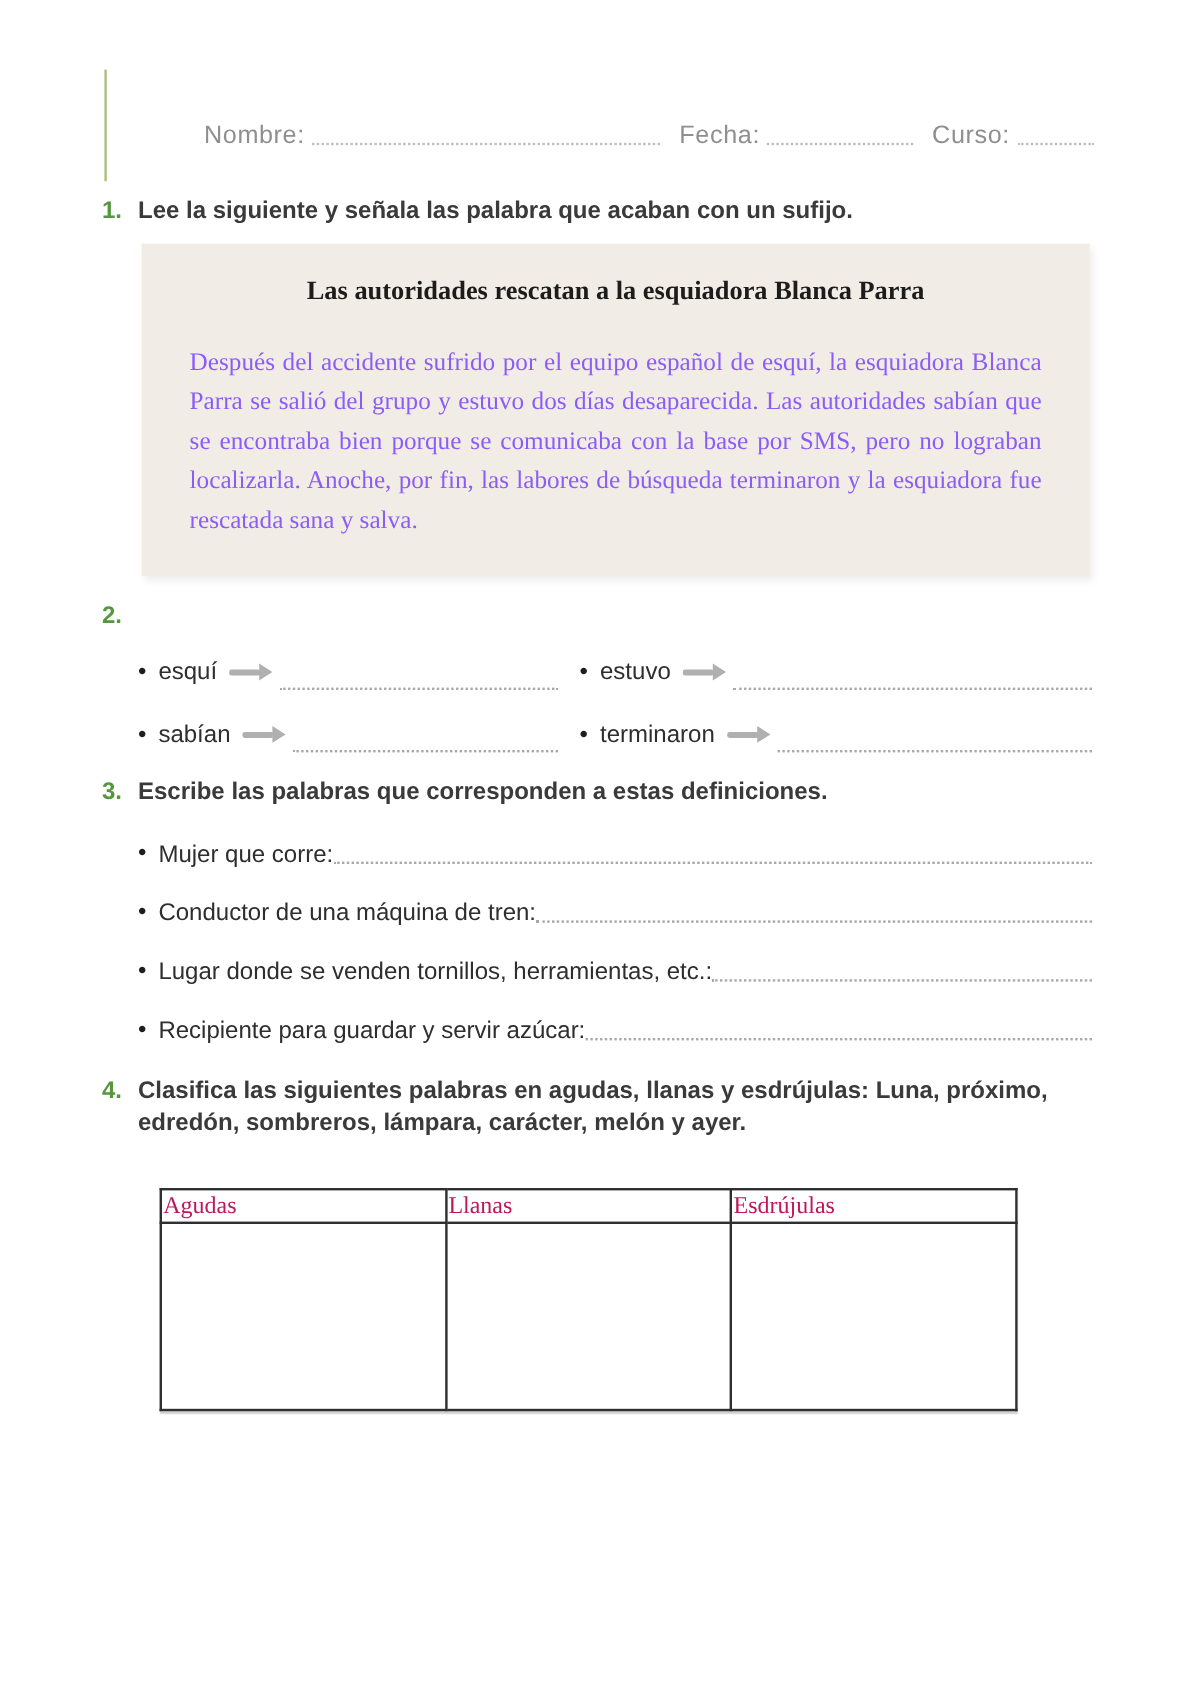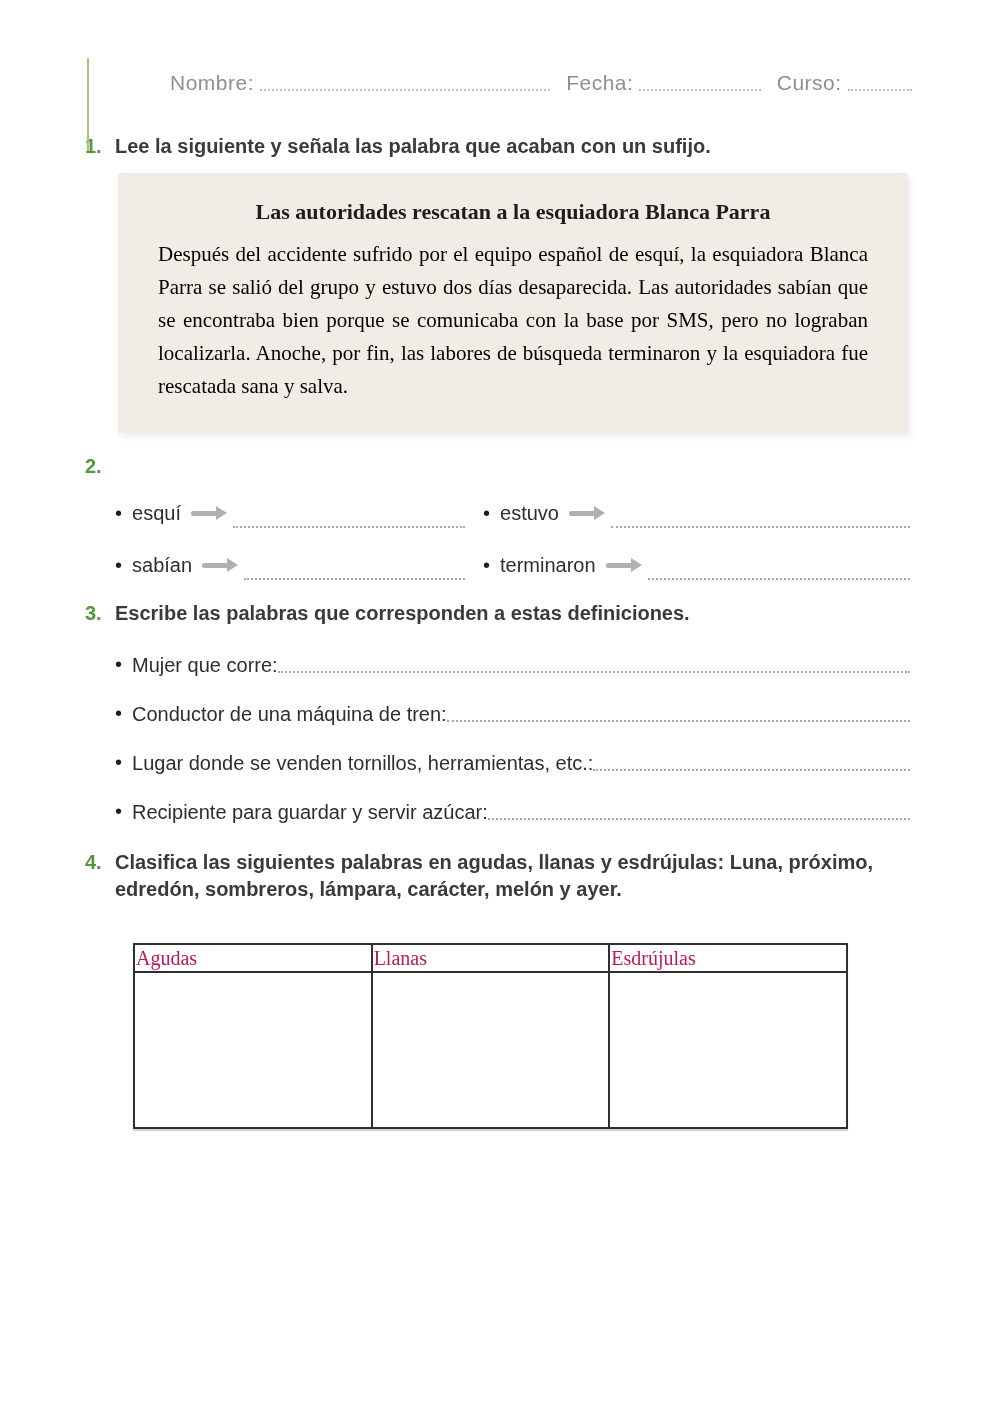--- a/index.html
+++ b/index.html
@@ -16,21 +16,21 @@
   *{box-sizing:border-box;}
   html,body{margin:0;padding:0;background:#ffffff;}
   .sheet{
     position:relative;
     width:1000px;height:1265px;
     margin:0 auto;
     background:#fff;
     overflow:hidden;
     font-family:"Liberation Sans",sans-serif;
     color:var(--body_text);
-    padding-top:72px;
+    padding-top:102px;
   }
   .green-rule{
     position:absolute;left:87px;top:58px;width:2px;height:93px;
     background:var(--rule_green);
   }
   
   .header-row{
     display:flex;gap:16px;
     margin:0 88px 0 170px;
     align-items:flex-end;
@@ -69,25 +69,25 @@
   .newsbox{
     margin:13px 92px 0 118px;
     background:var(--box_bg);
     padding:26px 40px 30px 40px;
     box-shadow:3px 4px 6px rgba(0,0,0,0.07);
     font-family:"Liberation Serif",serif;
   }
   .news-title{
     text-align:center;
     font-weight:bold;font-size:22px;color:#1c1c1c;
-    margin-bottom:13px;
+    margin-bottom:30px;
   }
   .news-body{
     margin:0;
-    font-size:21px;line-height:33px;color:#000000;
+    font-size:21px;line-height:33px;color:#8b5cf6;
     text-align:justify;
   }
   
   .bullet::before{
     content:"\2022";
     font-size:20px;color:#1e1e1e;
     margin-right:10px;
   }
   .word{font-size:20px;color:var(--body_text);white-space:nowrap;}
   .arrow{

